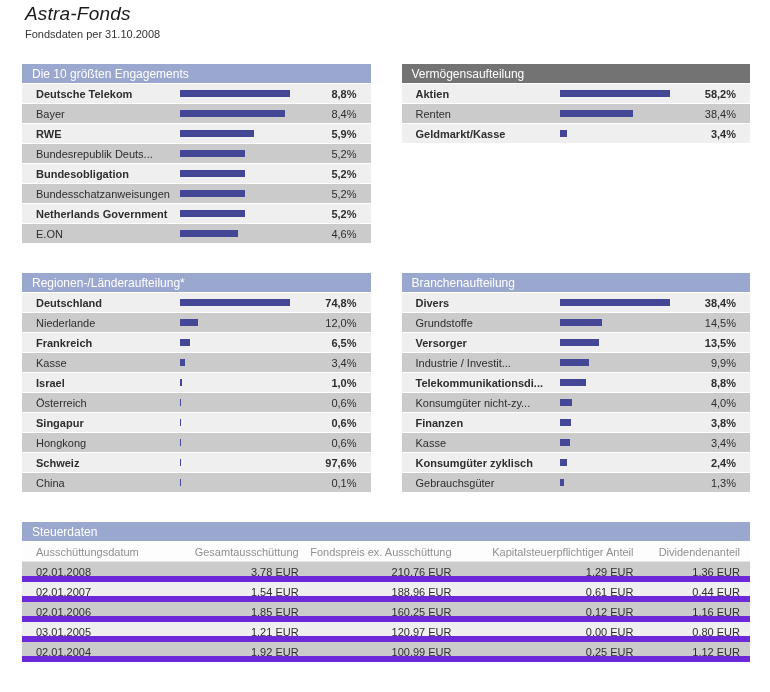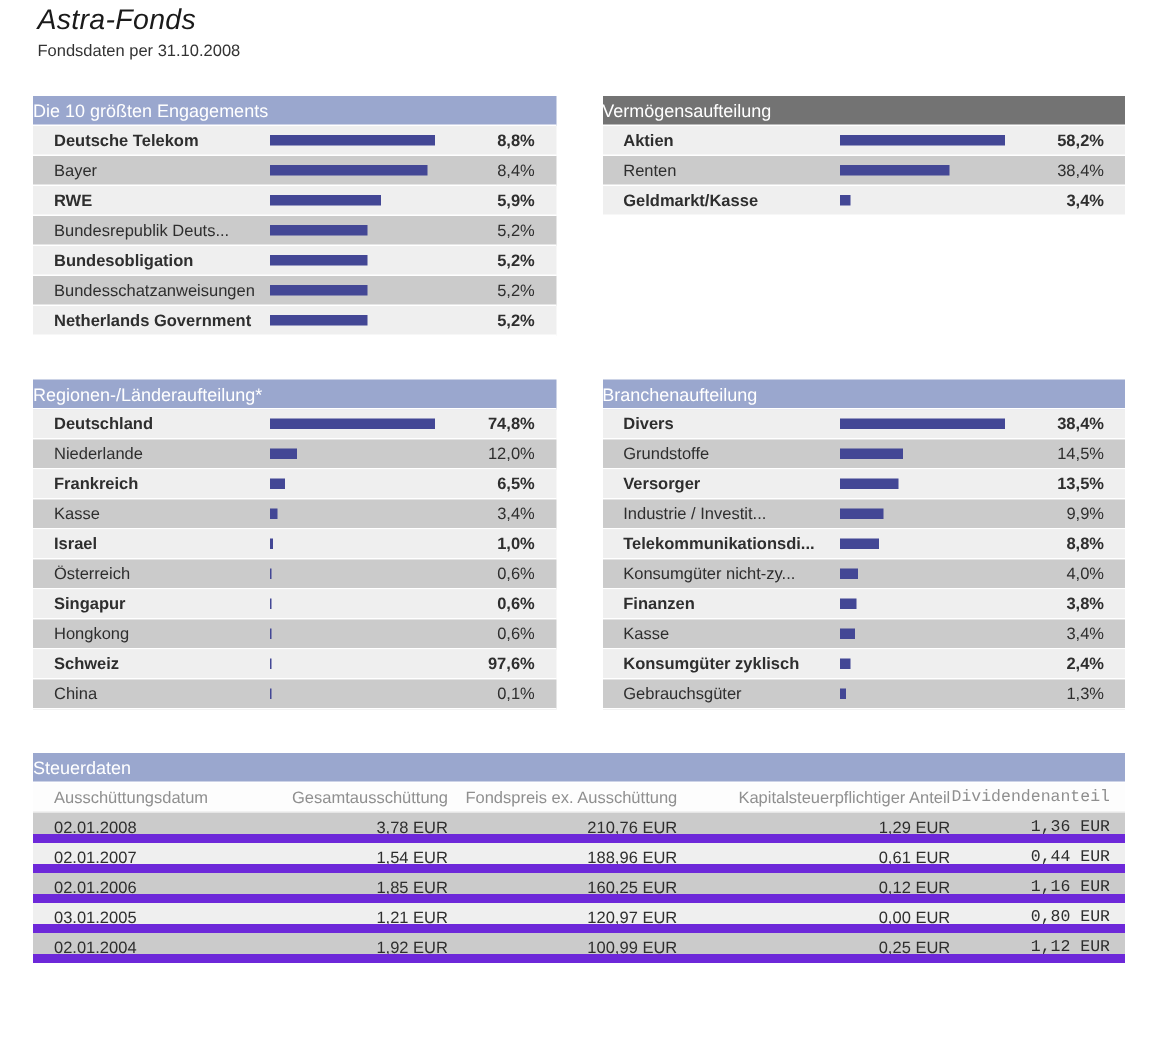--- a/index.html
+++ b/index.html
@@ -18,20 +18,21 @@
   }
   .subtitle { font-size: 11px; color: #333333; margin: 3px 0 0 3px; }
 
   .grid { display: flex; gap: 31px; margin-top: 24px; align-items: flex-start; }
   .grid2 { margin-top: 29px; }
   .panel { flex: 1 1 0; min-width: 0; }
 
   .phead {
     height: 20px; line-height: 20px;
     color: #ffffff; font-size: 12px;
+    padding-left: 10px;
     border-bottom: 1px solid #ffffff;
     white-space: nowrap; overflow: hidden;
   }
   .prow {
     display: flex; align-items: center;
     height: 20px; border-bottom: 1px solid #ffffff;
     font-size: 11px; color: #2e2e2e;
   }
   .prow.light { background: #efefef; font-weight: bold; }
   .prow.dark  { background: #cbcbcb; }
@@ -54,21 +55,21 @@
     border-bottom: 6px solid #6d28d9;
     font-size: 11px; color: #2e2e2e;
   }
   .trow.light { background: #efefef; }
   .trow.dark  { background: #cbcbcb; }
   .tc { white-space: nowrap; overflow: hidden; }
   .tc0 { width: 20%; text-align: left;  padding-left: 14px; }
   .tc1 { width: 18%; text-align: right; }
   .tc2 { width: 21%; text-align: right; }
   .tc3 { width: 25%; text-align: right; }
-  .tc4 { width: 16%; text-align: right; padding-right: 10px; font-family: Liberation Mono, monospace; }
+  .tc4 { width: 16%; text-align: right; padding-right: 10px; }
 </style>
 </head>
 <body>
 
 <div class="page">
   <div class="inner">
     <h1 class="title">Astra-Fonds</h1>
     <div class="subtitle">Fondsdaten per 31.10.2008</div>
 
     <div class="grid grid1" id="grid1">
@@ -115,20 +116,27 @@
               <span class="pbar" style="display: block; background: rgb(67, 71, 149); width: 65px;"></span>
             </span>
             <span class="pval">5,2%</span>
           </div>
           <div class="prow light">
             <span class="plabel">Netherlands Government</span>
             <span class="pbarwrap">
               <span class="pbar" style="display: block; background: rgb(67, 71, 149); width: 65px;"></span>
             </span>
             <span class="pval">5,2%</span>
+          </div>
+          <div class="prow dark">
+            <span class="plabel">E.ON</span>
+            <span class="pbarwrap">
+              <span class="pbar" style="display: block; background: rgb(67, 71, 149); width: 58px;"></span>
+            </span>
+            <span class="pval">4,6%</span>
           </div>
         </div>
         <div class="panel">
           <div class="phead" style="background: #737373; color: rgb(255, 255, 255);">Vermögensaufteilung</div>
           <div class="prow light">
             <span class="plabel">Aktien</span>
             <span class="pbarwrap">
               <span class="pbar" style="display: block; background: rgb(67, 71, 149); width: 110px;"></span>
             </span>
             <span class="pval">58,2%</span>

